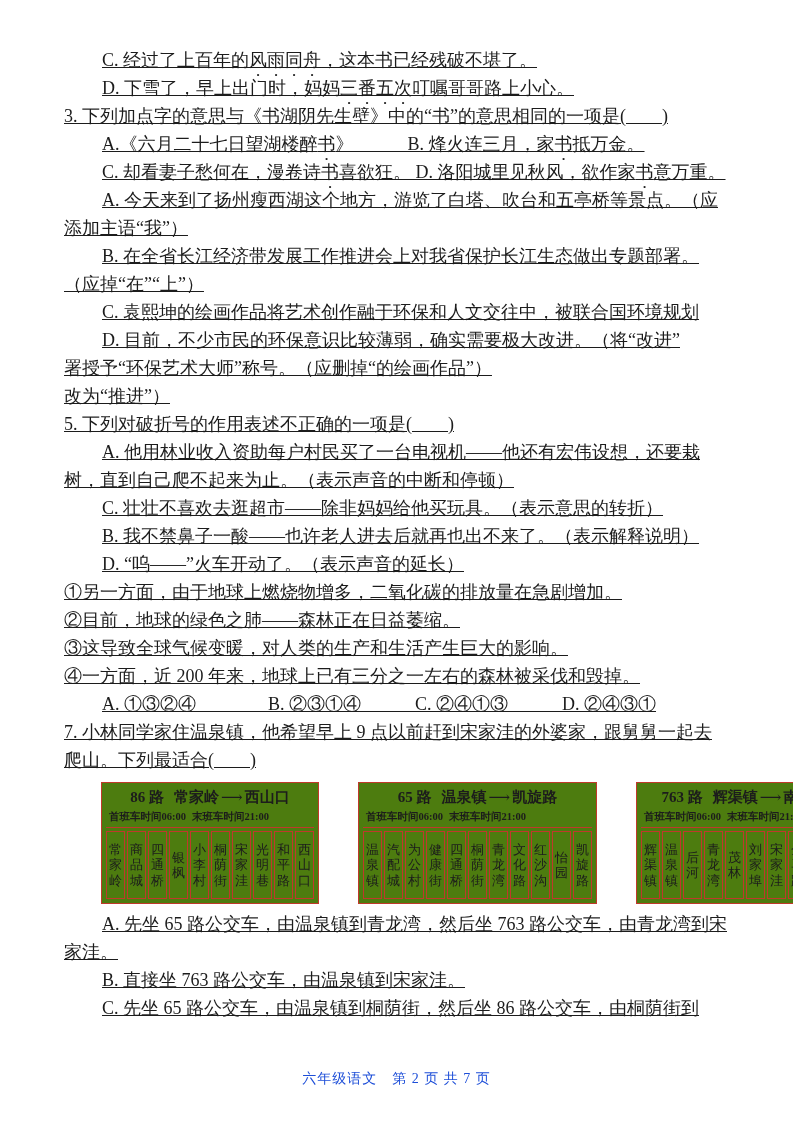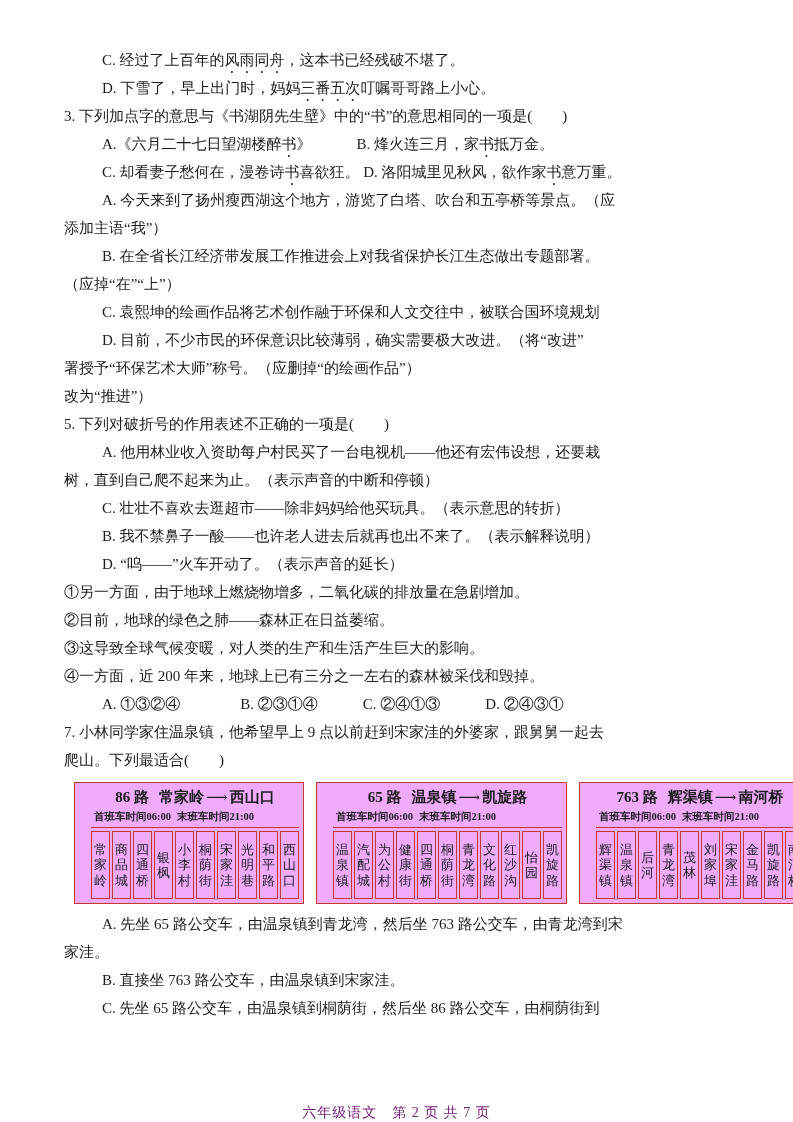--- a/index.html
+++ b/index.html
@@ -11,39 +11,41 @@
     overflow:hidden;
     font-family:"Liberation Serif","DejaVu Serif",serif;
     color:var(--ink);
   }
   .content{
     position:absolute;
     left:64px;top:46px;right:50px;
   }
   .line{
     height:28px;line-height:28px;
-    font-size:15px;
+    font-size:18px;
     white-space:nowrap;
+    text-decoration:underline;
   }
   .line.opt{padding-left:38px;}
   .emph{
     -webkit-text-emphasis:filled dot;
     -webkit-text-emphasis-position:under right;
     text-emphasis:filled dot;
     text-emphasis-position:under right;
   }
   .tables-row{
     display:flex;
     gap:12px;
     margin:8px 0 6px 10px;
   }
   .route-table{
     border:1.5px solid var(--accent);
-    padding:3px 4px 4px 16px;
-    background:#f0abfc;
+    padding:3px 4px 4px 4px;
+    background:#4d7c0f;
+    margin-left:27px;
   }
   .route-header{
     text-align:center;
     font-size:15px;
     font-weight:600;
     line-height:22px;
     white-space:nowrap;
   }
   .route-header .route-num{margin-right:10px;}
   .route-header .arrow{margin:0 2px;font-weight:400;}
@@ -74,24 +76,24 @@
     display:block;
     width:1.08em;
     font-size:13px;
     line-height:1.18;
     word-break:break-all;
     text-align:center;
   }
   .footer{
     position:absolute;
     left:0;right:0;
-    bottom:0;
+    bottom:34px;
     text-align:center;
     font-size:14px;
-    color:#701a75;
+    color:#1d4ed8;
     letter-spacing:1px;
   }
 </style>
 </head>
 <body>
 
 <div class="page">
   <div class="content">
 
     <div>

